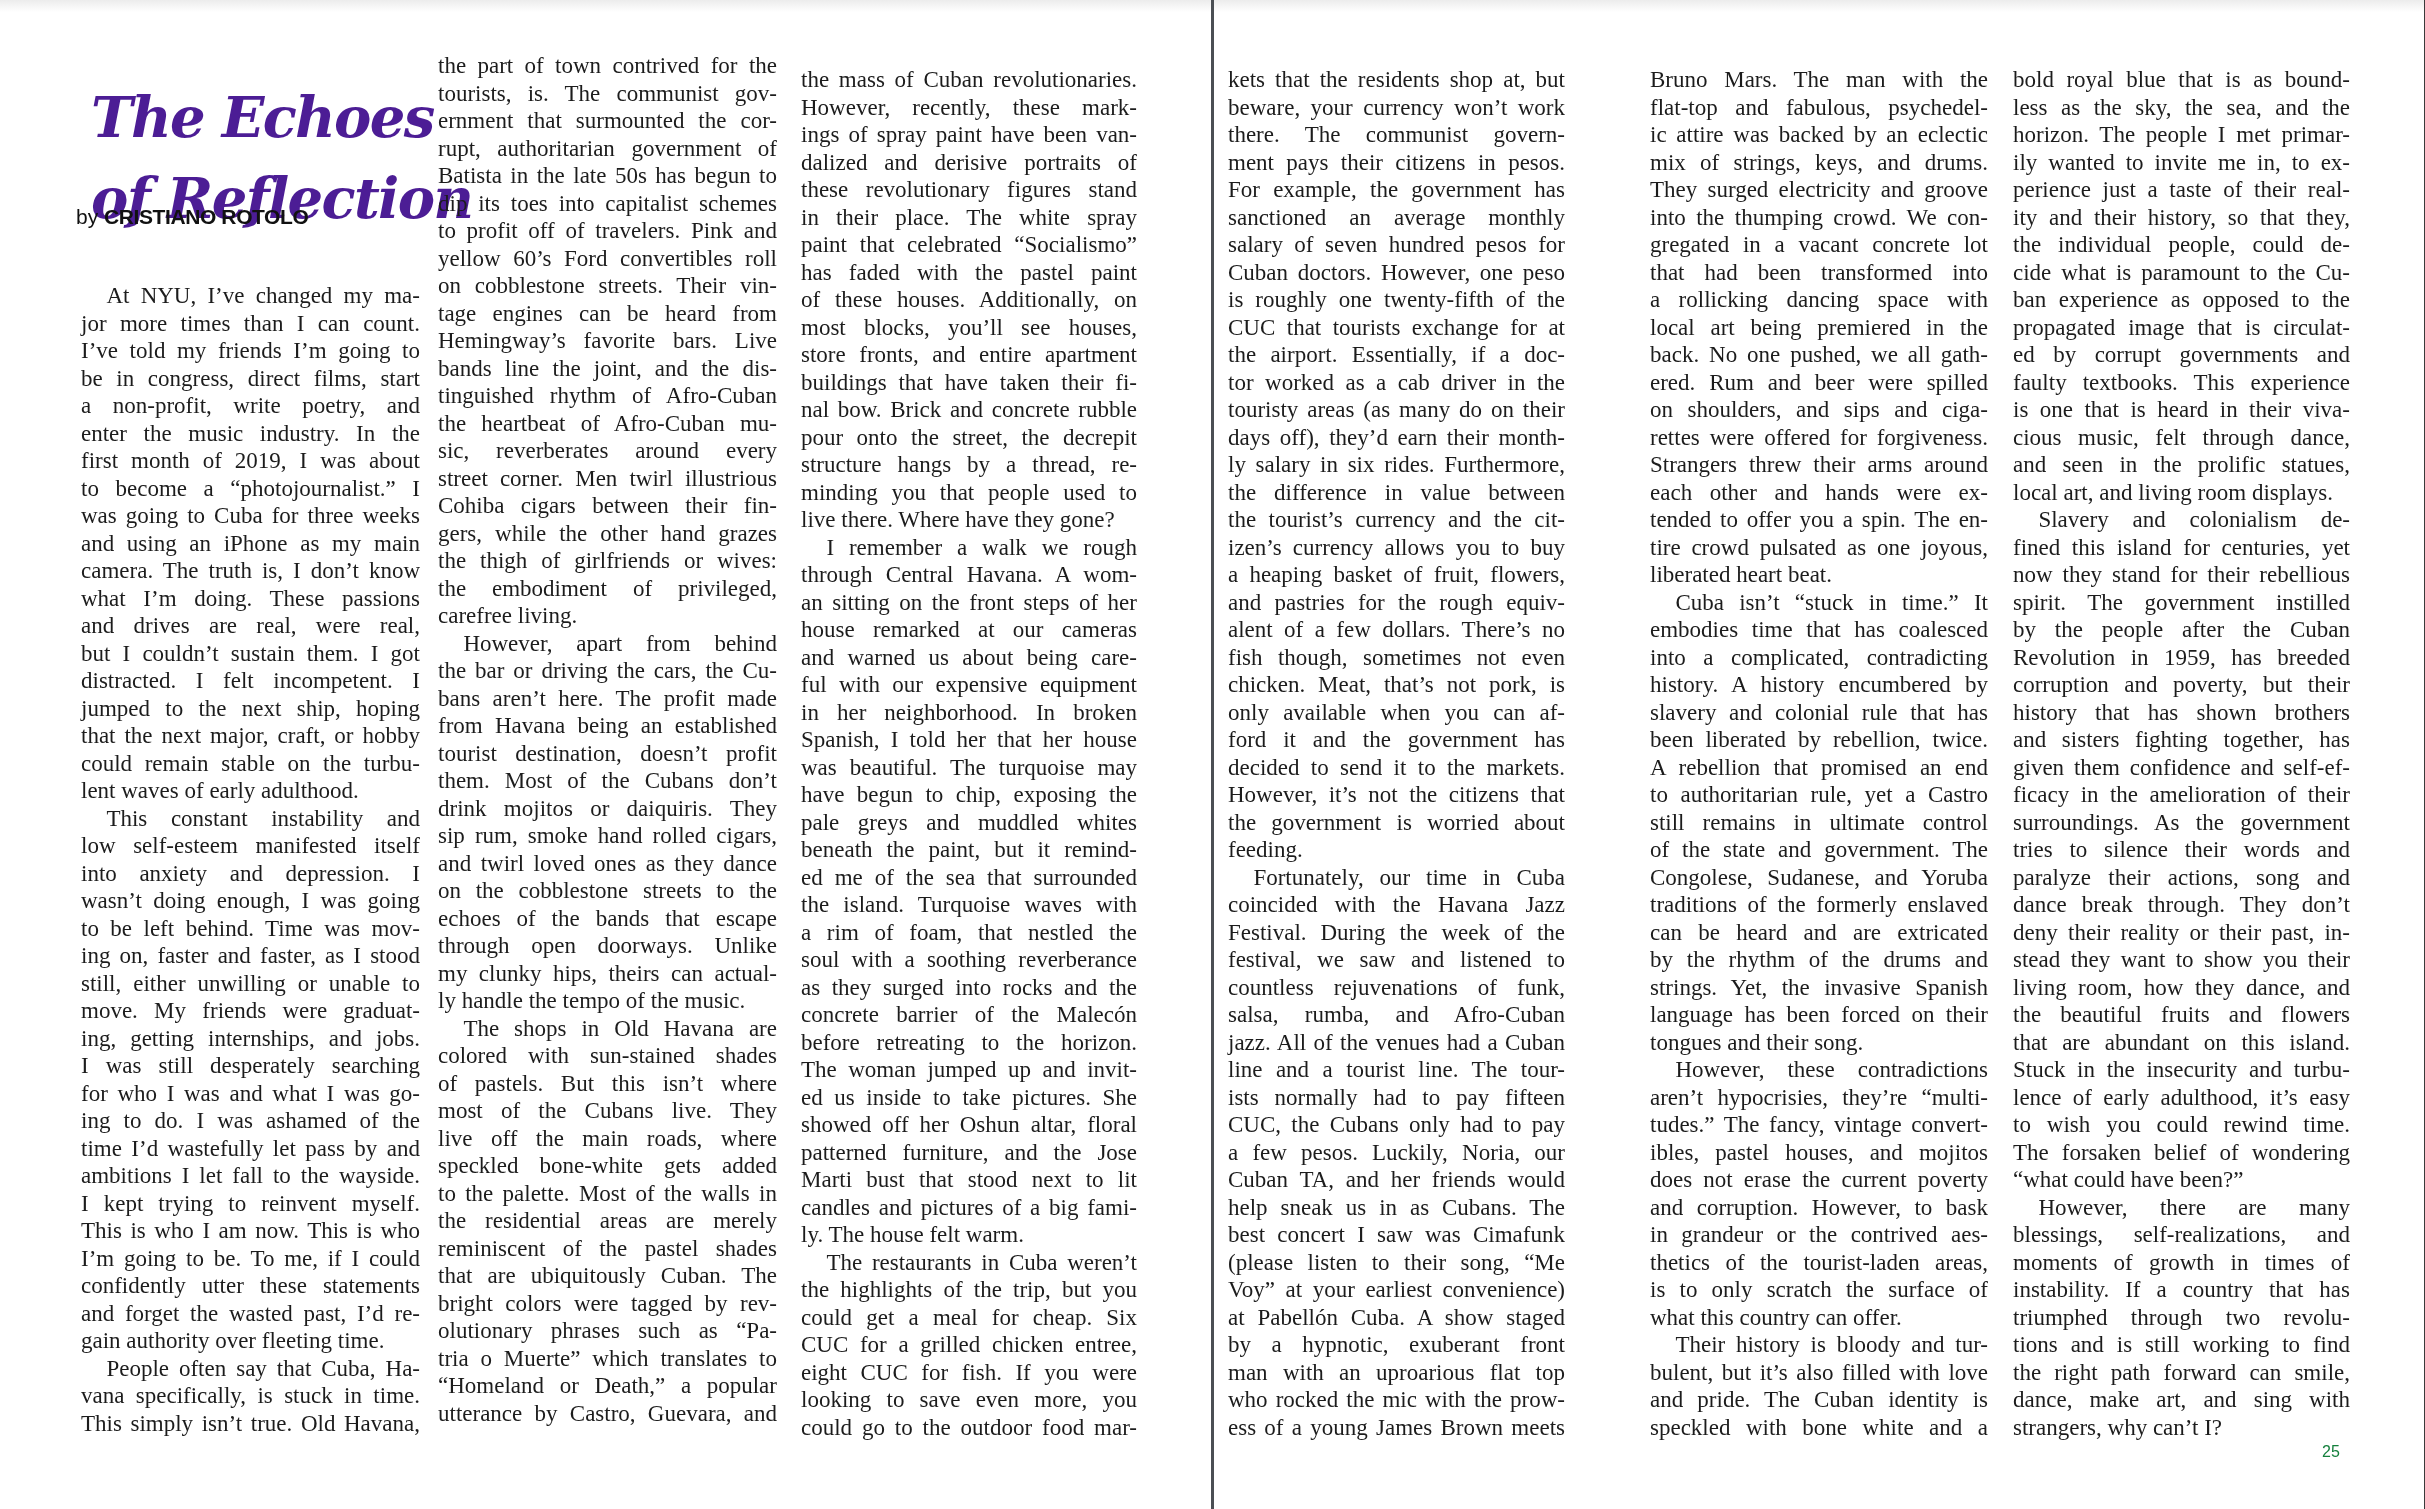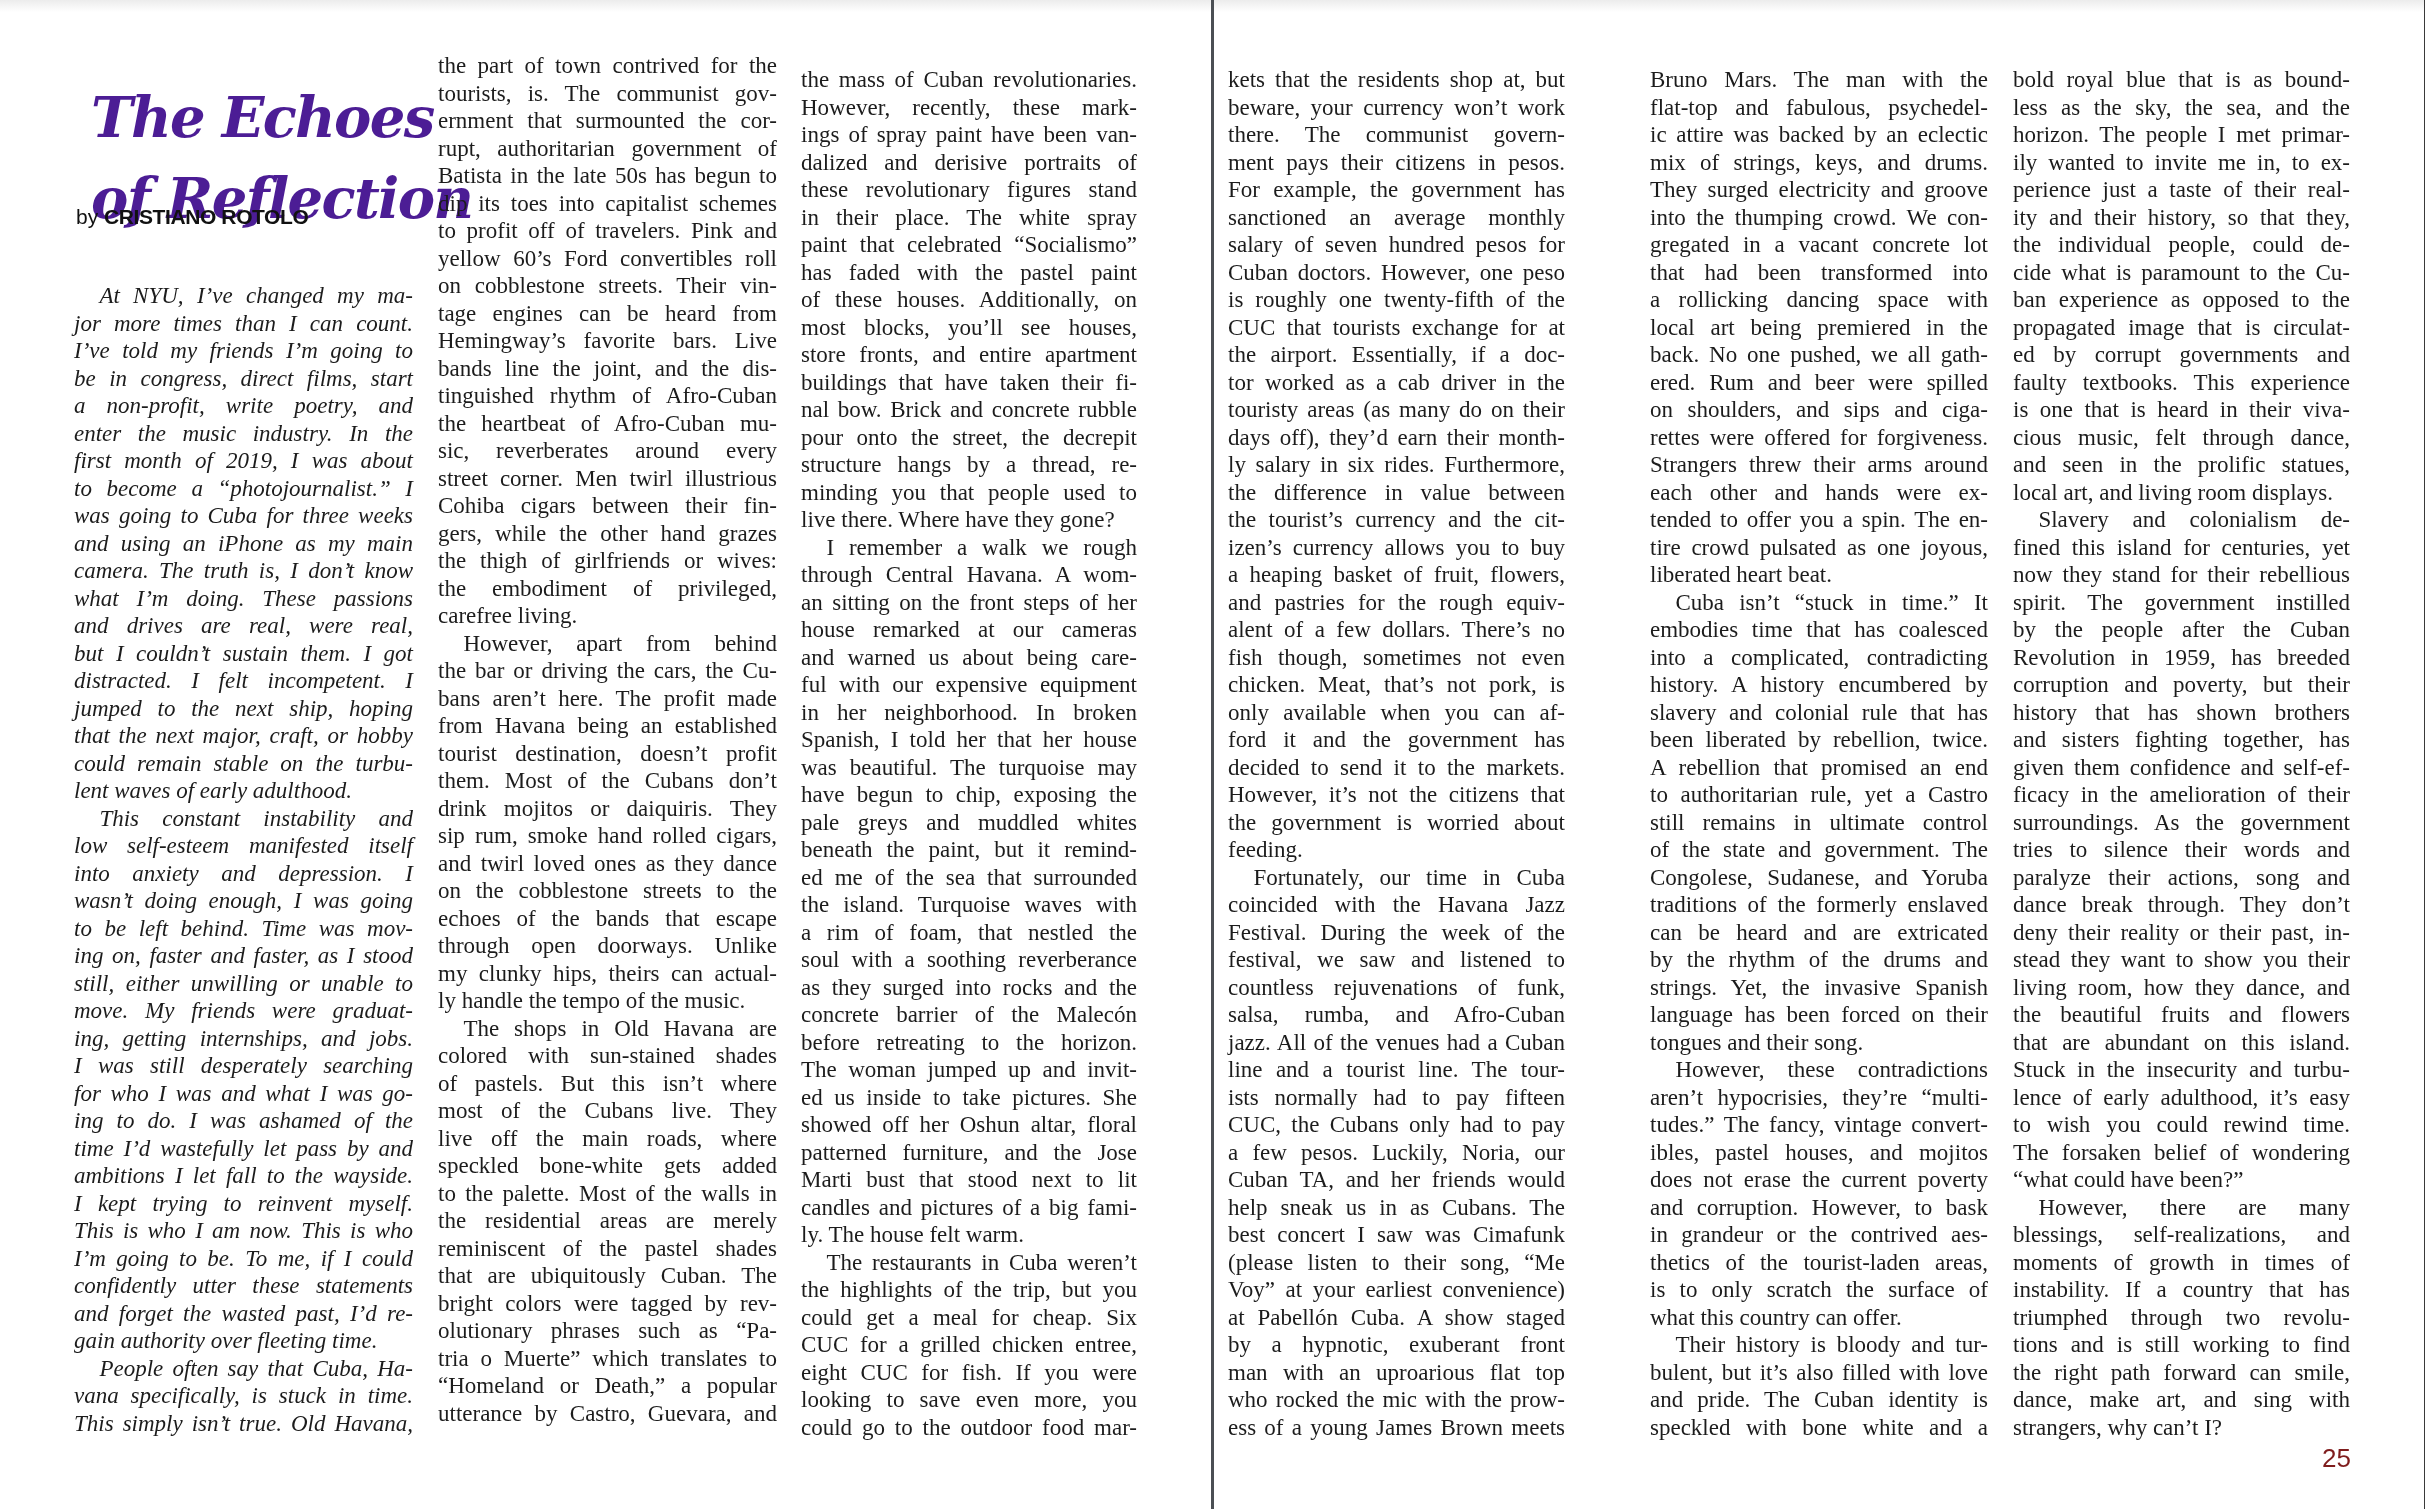--- a/index.html
+++ b/index.html
@@ -39,39 +39,39 @@
     text-align: justify; hyphens: manual;
   }
   .col .line {
     display: block; height: 27.5px; white-space: nowrap;
     text-align: justify; text-align-last: justify;
   }
   .col .line.last { text-align-last: left; }
   .col .line.indent { padding-left: 25.4px; }
   .page-number {
     position: absolute; left: 2322px; top: 1443px;
-    font-family: "Liberation Sans", "DejaVu Sans", sans-serif; font-size: 26px; color: #7f1d1d;
+    font-family: "Liberation Sans", "DejaVu Sans", sans-serif; font-size: 16px; color: #15803d;
   }
 </style>
 </head>
 <body>
 
 <div class="top-shade"></div>
 <div class="right-border"></div>
 
 <div>
   <h1 class="title">
     <span>The Echoes</span>
     <span>of Reflection</span>
   </h1>
   <div class="byline">
     <span>by</span>
     <span class="author">CRISTIANO ROTOLO</span>
   </div>
-  <div class="col" style="left:74px; top:282px; width:339px;font-style:italic;">
+  <div class="col" style="left:81px; top:282px; width:339px;">
       <span class="line indent">At NYU, I’ve changed my ma-</span>
       <span class="line">jor more times than I can count.</span>
       <span class="line">I’ve told my friends I’m going to</span>
       <span class="line">be in congress, direct films, start</span>
       <span class="line">a non-profit, write poetry, and</span>
       <span class="line">enter the music industry. In the</span>
       <span class="line">first month of 2019, I was about</span>
       <span class="line">to become a “photojournalist.” I</span>
       <span class="line">was going to Cuba for three weeks</span>
       <span class="line">and using an iPhone as my main</span>

